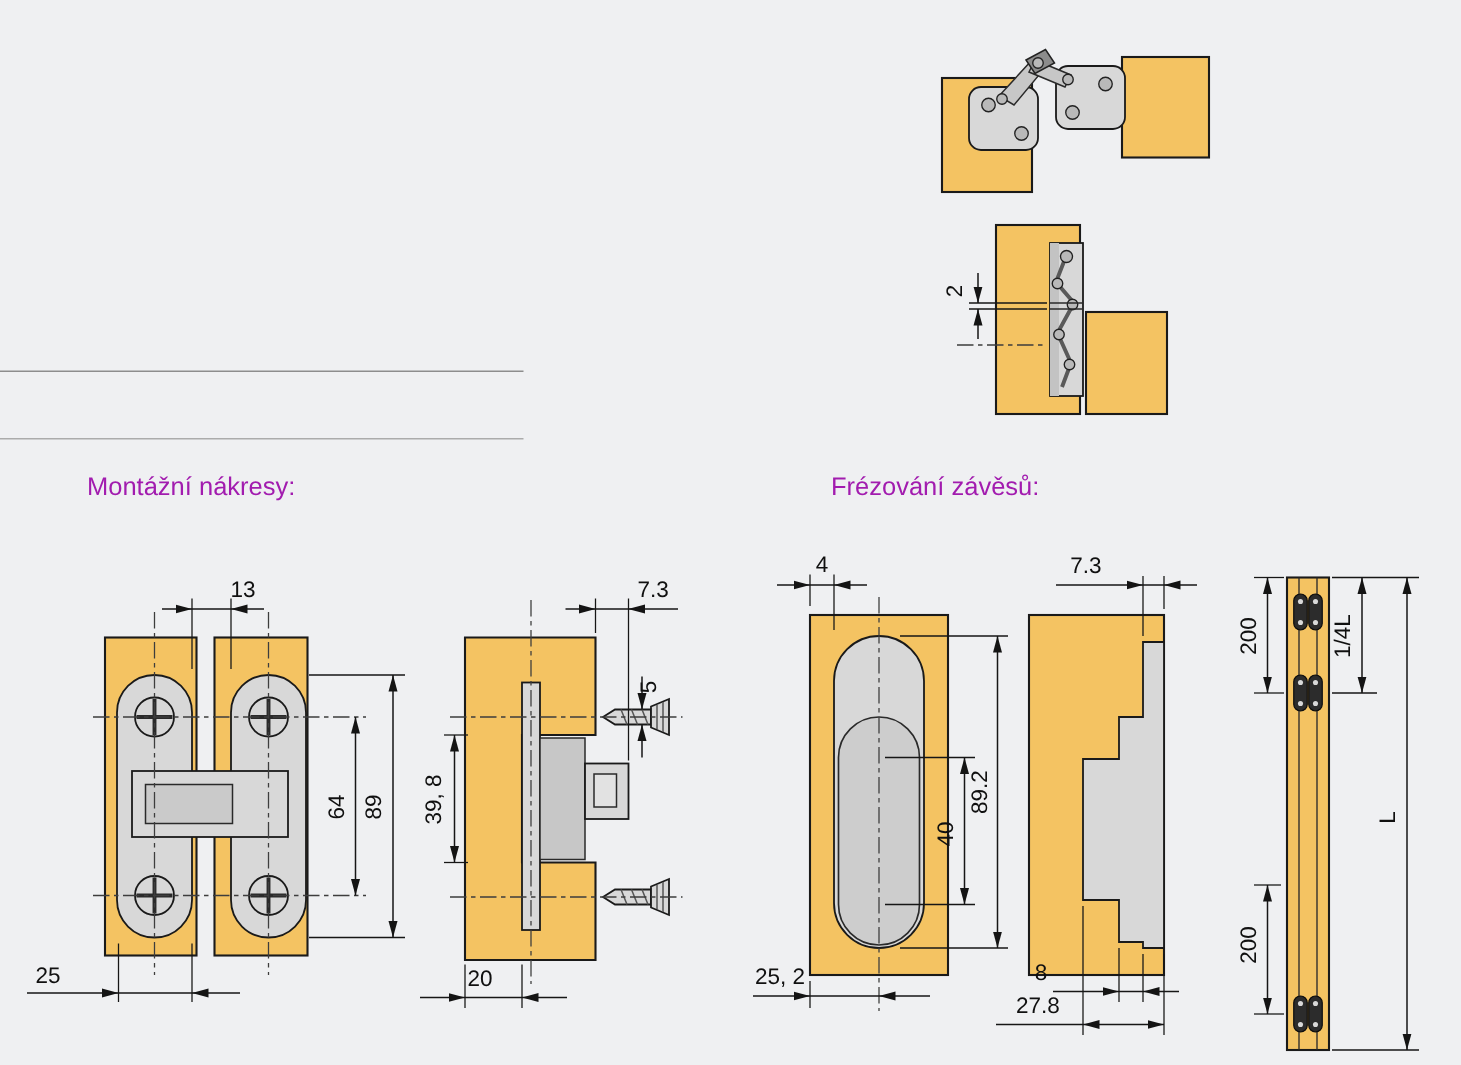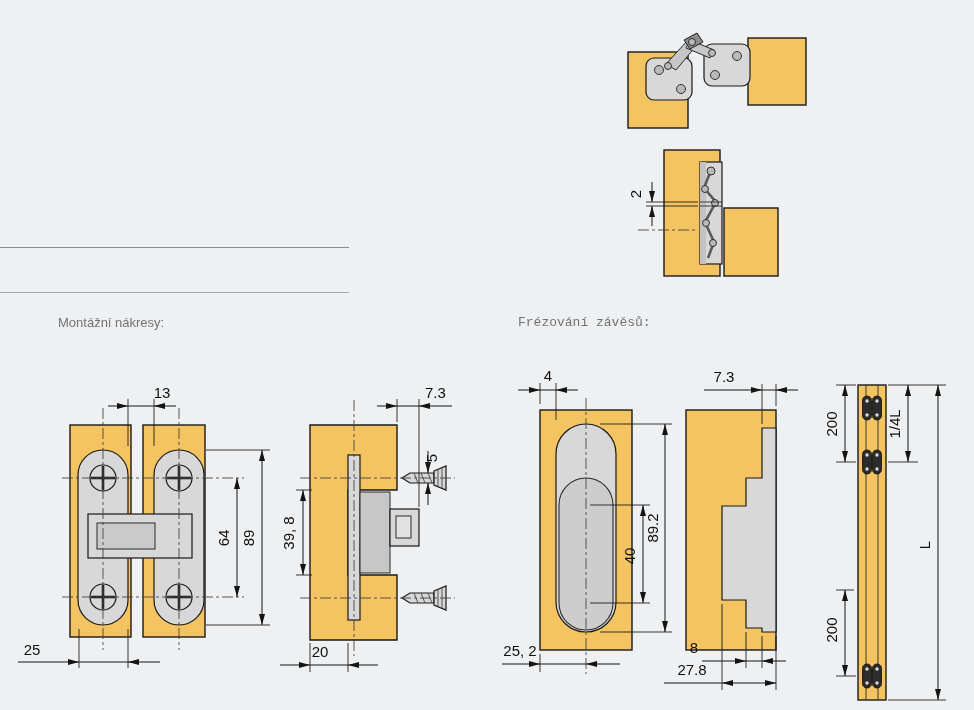--- a/index.html
+++ b/index.html
@@ -1,23 +1,23 @@
 <!DOCTYPE html>
 <html style="--background: #eff0f2; --wood: #f4c362; --metal: #d8d8d8; --line: #1a1a1a;"><head>
 <meta charset="utf-8">
 <style>
   * { margin:0; padding:0; box-sizing:border-box; }
   body { width:974px; height:710px; background:var(--background,#eff0f2); font-family:"Liberation Sans", sans-serif; overflow:hidden; }
   .page { position:relative; width:974px; height:710px; background:var(--background,#eff0f2); }
   .rule { position:absolute; left:0; height:1px; }
   .rule-1 { top:247px; width:349px; background:#8d8d8d; }
   .rule-2 { top:292px; width:349px; background:#ababab; }
-  .sec-title { position:absolute; font-size:13px; color:#737373; white-space:nowrap; }
+  .sec-title { position:absolute; font-size:17px; color:#a21caf; white-space:nowrap; }
   .sec-title.left { left:58px; top:315px; }
-  .sec-title.right { left:518px; top:315px;font-family:Liberation Mono, monospace; }
+  .sec-title.right { left:554px; top:315px; }
   svg.canvas { position:absolute; left:0; top:0; }
   .wood { fill:var(--wood,#f4c362); stroke:var(--line,#1a1a1a); stroke-width:1.4; }
   .metal { fill:var(--metal,#d8d8d8); stroke:var(--line,#1a1a1a); stroke-width:1.2; }
   .metal2 { fill:#c7c7c7; stroke:#2a2a2a; stroke-width:1; }
   .metal3 { fill:#cdcdcd; stroke:#2a2a2a; stroke-width:1.1; }
   .darkpart { fill:#8c8c8c; stroke:#222222; stroke-width:1; }
   .pin { fill:#b9b9b9; stroke:#222222; stroke-width:0.9; }
   .blackpart { fill:#2c2c2c; stroke:#0c0c0c; stroke-width:0.8; }
   .dot { fill:#d9d9d9; }
   .dim { stroke:#161616; stroke-width:1; fill:none; }

